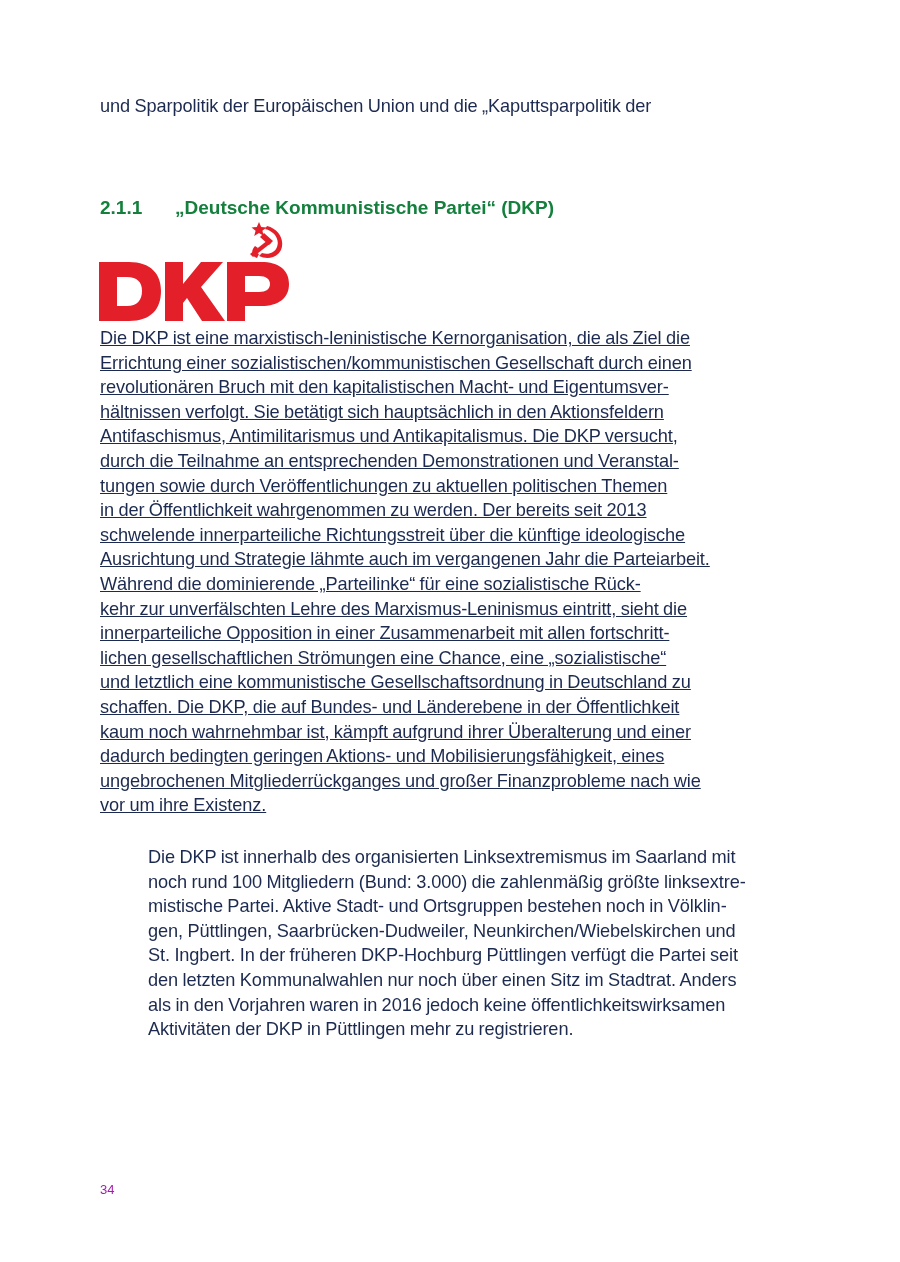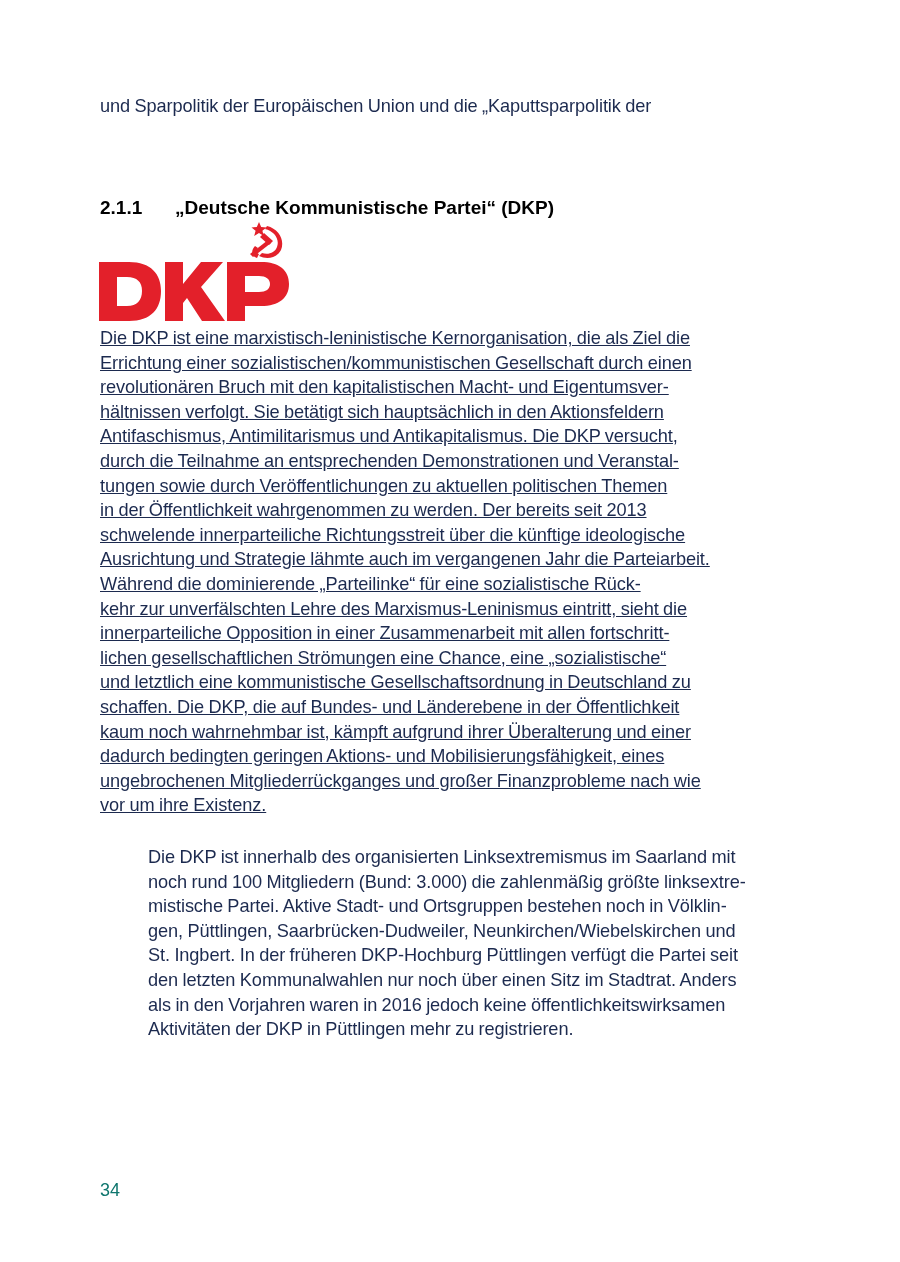--- a/index.html
+++ b/index.html
@@ -32,21 +32,21 @@
     display: block;
     white-space: nowrap;
   }
   .heading {
     position: absolute;
     left: 100px;
     top: 196px;
     font-weight: bold;
     font-size: 19px;
     line-height: 24px;
-    color: #000000;
+    color: #15803d;
     white-space: nowrap;
   }
   .heading .num {
     display: inline-block;
     width: 75px;
   }
   .logo {
     position: absolute;
     left: 99px;
     top: 220px;
@@ -64,23 +64,23 @@
     position: absolute;
     left: 100px;
     top: 845px;
     width: 710px;
     margin-left: 48px;
   }
   .footer {
     position: absolute;
     left: 100px;
     top: 1178px;
-    font-size: 18px;
+    font-size: 13px;
     line-height: 24px;
-    color: #0f766e;
+    color: #a21caf;
   }
 </style>
 </head>
 <body>
 
 <div class="page">
   <p class="para">
     <span class="line">und Sparpolitik der Europäischen Union und die „Kaputtsparpolitik der</span>
   </p>
 </div>

